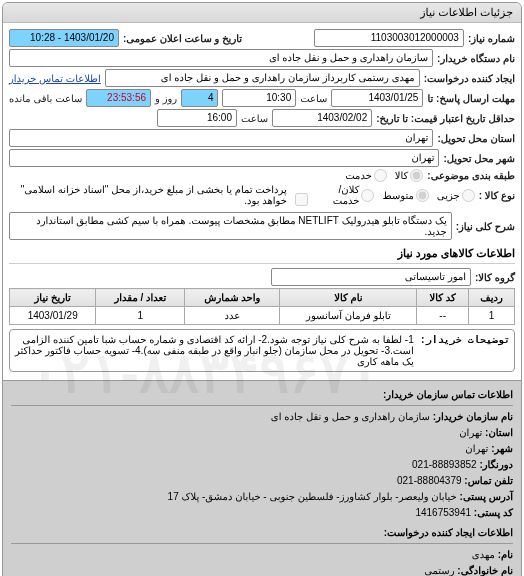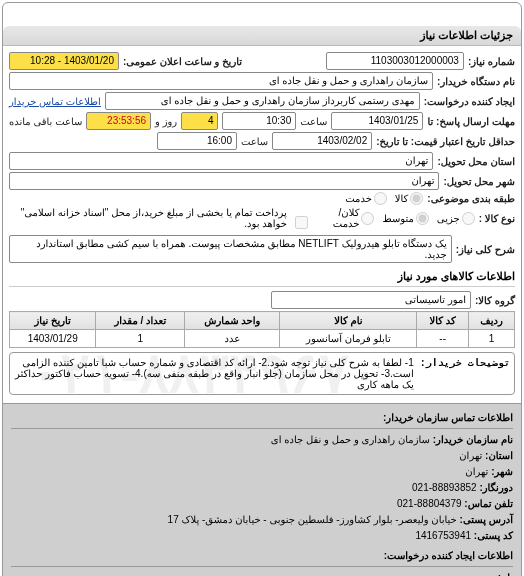--- a/index.html
+++ b/index.html
@@ -12,24 +12,23 @@
 }
 .panel {
   border: 1px solid #999;
   border-radius: 6px;
   margin: 2px;
 }
 .panel-header {
   background: linear-gradient(#e8e8e8,#d8d8d8);
   border-bottom: 1px solid #bbb;
   padding: 3px 8px;
-  font-weight: bold;
+  font-weight: normal;
   border-radius: 6px 6px 0 0;
   font-size: 11px;
-  margin-top: 23px;
 }
 .panel-body { padding: 4px 6px; }
 .row {
   display: flex;
   align-items: center;
   margin: 2px 0;
   gap: 4px;
 }
 .label {
   font-size: 10px;
@@ -39,21 +38,21 @@
 }
 .label.bold { font-weight: bold; }
 .field {
   border: 1px solid #888;
   background: #fff;
   padding: 2px 4px;
   font-size: 10px;
   min-height: 18px;
   border-radius: 2px;
 }
-.field.gray { background: #fde047; }
+.field.gray { background: #7dd3fc; }
 .link {
   color: #1a4aa8;
   text-decoration: underline;
   font-size: 10px;
   cursor: pointer;
 }
 .radio-group { display: flex; gap: 8px; align-items: center; }
 .radio {
   display: inline-flex; align-items: center; gap: 2px;
 }
@@ -113,21 +112,21 @@
   font-size: 56px;
   color: rgba(0,0,0,0.06);
   font-weight: bold;
   letter-spacing: 4px;
   pointer-events: none;
   left: 30px;
   top: 340px;
   direction: ltr;
 }
 .spacer { flex: 1; }
-.w60{width:80px}.w70{width:70px}.w40{width:40px}.w150{width:138px}
+.w60{width:80px}.w70{width:70px}.w40{width:40px}.w150{width:150px}
 .w110{width:110px}.w90{width:100px}.w200{width:200px}
 </style>
 </head>
 <body>
 
 <div class="panel">
   <div class="panel-header">جزئیات اطلاعات نیاز</div>
   <div class="panel-body">
 
     <div class="row">

